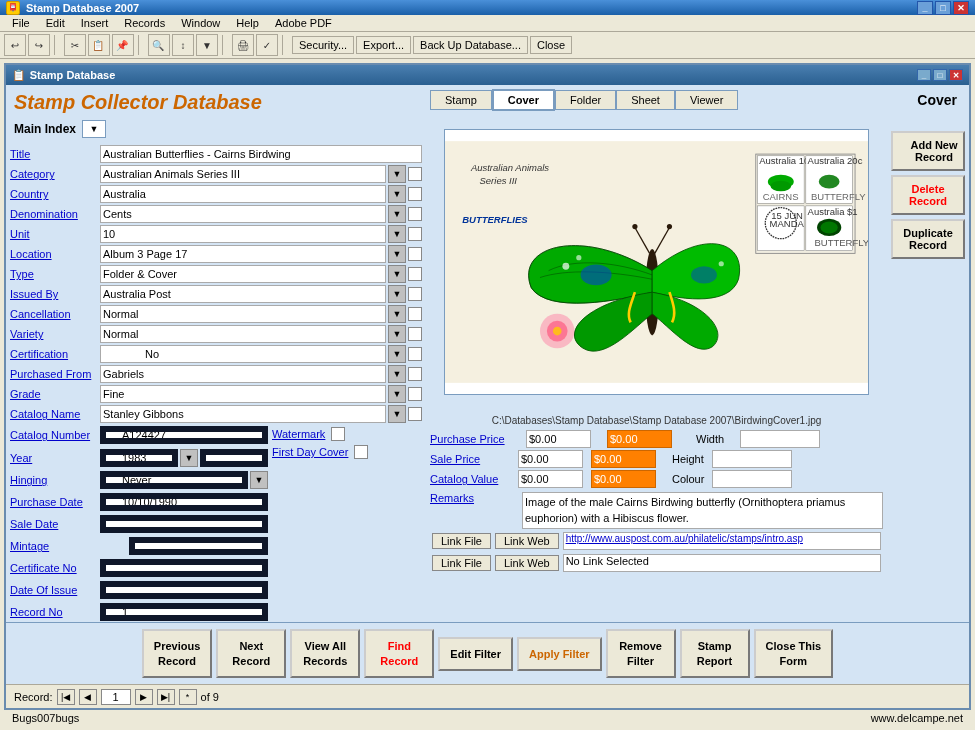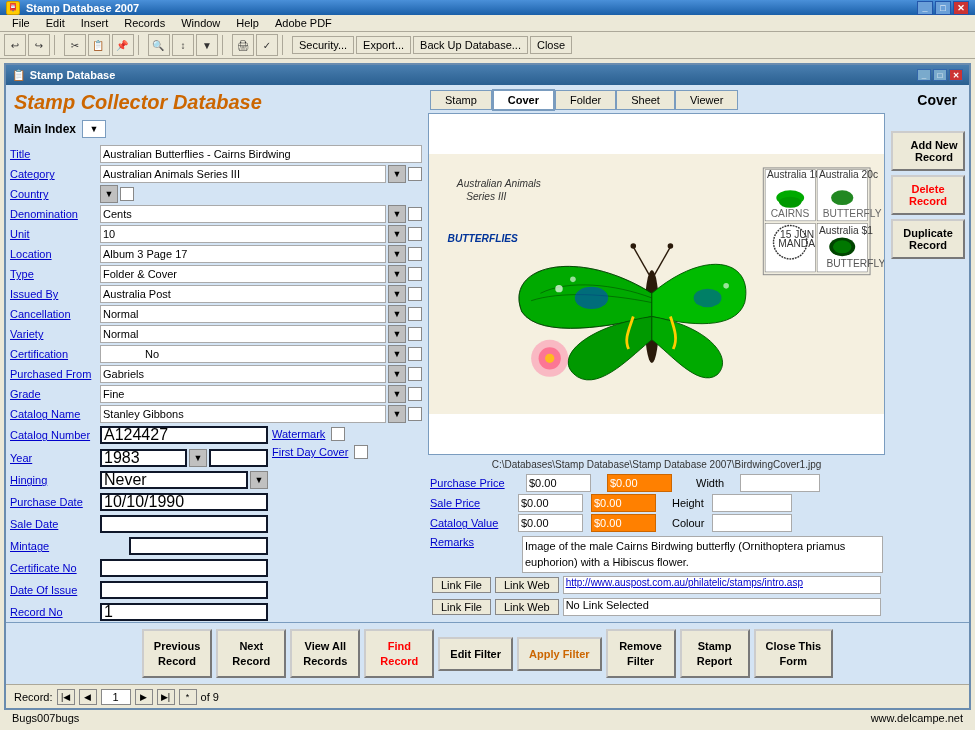--- a/index.html
+++ b/index.html
@@ -26,21 +26,21 @@
 
     .app-title { color: #cc6600; font-size: 20px; font-weight: bold; font-style: italic; padding: 6px 8px 4px; }
 
     .main-index-row { display: flex; align-items: center; gap: 6px; padding: 2px 8px 6px; }
     .main-index-label { font-size: 12px; font-weight: bold; }
     .main-index-dropdown { width: 24px; height: 18px; background: white; border: 1px solid #7a9cbf; display: flex; align-items: center; justify-content: center; cursor: pointer; font-size: 9px; }
 
     .form-row { display: flex; align-items: center; gap: 2px; padding: 1px 4px; min-height: 20px; }
     .field-label { color: #0000cc; text-decoration: underline; width: 88px; font-size: 11px; flex-shrink: 0; cursor: pointer; }
     .field-value { flex: 1; background: white; border: 1px solid #aaa; height: 18px; padding: 0 2px; font-size: 11px; display: flex; align-items: center; }
-    .field-input { flex: 1; background: white; border: 2px solid #0f172a; height: 18px; padding: 0 2px; font-size: 16px; }
+    .field-input { flex: 1; background: white; border: 6px solid #0f172a; height: 18px; padding: 0 16px; font-size: 11px; }
     .field-dropdown { width: 18px; height: 18px; background: #c0c0c0; border: 1px solid #888; display: flex; align-items: center; justify-content: center; font-size: 9px; flex-shrink: 0; cursor: pointer; }
     .field-checkbox { width: 14px; height: 14px; border: 1px solid #888; background: white; flex-shrink: 0; }
     .tab { padding: 3px 14px; background: #ece9d8; border: 1px solid #7a9cbf; cursor: pointer; font-size: 11px; }
     .tab.active { background: white; border-bottom-color: white; font-weight: bold; border: 2px solid #7a9cbf; }
 
     .image-area { background: white; border: 1px solid #7a9cbf; height: 285px; display: flex; align-items: center; justify-content: center; overflow: hidden; position: relative; }
 
     .image-path { font-size: 10px; color: #333; padding: 2px 4px; text-align: center; }
 
     .link-row { display: flex; align-items: center; gap: 4px; padding: 1px 2px; }
@@ -146,20 +146,21 @@
 
           <div class="form-row">
             <span class="field-label">Category</span>
             <div class="field-value" style="flex:1;">Australian Animals Series III</div>
             <div class="field-dropdown">▼</div>
             <div class="field-checkbox"></div>
           </div>
 
           <div class="form-row">
             <span class="field-label">Country</span>
+            <div class="field-value" style="flex:1;">Australia</div>
             <div class="field-dropdown">▼</div>
             <div class="field-checkbox"></div>
           </div>
 
           <div class="form-row">
             <span class="field-label">Denomination</span>
             <div class="field-value" style="flex:1;">Cents</div>
             <div class="field-dropdown">▼</div>
             <div class="field-checkbox"></div>
           </div>
@@ -235,21 +236,21 @@
           </div>
 
           <div style="display:flex; gap:4px; padding:1px 4px; align-items:flex-start;">
             <div style="flex:1;">
               <div class="form-row" style="padding:0;">
                 <span class="field-label">Catalog Number</span>
                 <input class="field-input" style="width: 100px;" value="A124427">
               </div>
               <div class="form-row" style="padding:2px 0 0 0; margin-top:2px;">
                 <span class="field-label">Year</span>
-                <input class="field-input" style="width: 87px;" value="1983">
+                <input class="field-input" style="width: 78px;" value="1983">
                 <div class="field-dropdown">▼</div>
                 <input class="field-input" style="width: 30px;" value="">
               </div>
               <div class="form-row" style="padding:2px 0 0 0; margin-top:2px;">
                 <span class="field-label">Hinging</span>
                 <input class="field-input" style="width: 80px;" value="Never">
                 <div class="field-dropdown">▼</div>
               </div>
               <div class="form-row" style="padding:2px 0 0 0; margin-top:2px;">
                 <span class="field-label">Purchase Date</span>
@@ -299,21 +300,21 @@
               <button class="tab">Sheet</button>
               <button class="tab">Viewer</button>
               <span style="flex:1;"></span>
               <span style="font-size:14px; font-weight:bold; color:#000; padding-right:8px;">Cover</span>
             </div>
 
             <div style="display:flex; flex:1;">
 
               <div style="flex:1; min-width:0;">
 
-                <div class="image-area" style="margin:2px; height:342px;">
+                <div class="image-area" style="margin:18px; height:266px;">
                   <svg viewBox="0 0 490 280" width="490" height="280">
 
                     <rect width="490" height="280" fill="#f5f0e0"></rect>
 
                     <text x="30" y="35" font-family="serif" font-size="12" font-style="italic" fill="#333">Australian Animals</text>
                     <text x="40" y="50" font-family="serif" font-size="12" font-style="italic" fill="#333">Series III</text>
 
                     <text x="20" y="95" font-family="serif" font-size="28" font-weight="bold" font-style="italic" fill="#003399">BUTTERFLIES</text>
 
                     <ellipse cx="240" cy="175" rx="8" ry="50" fill="#2a1a0a"></ellipse>

